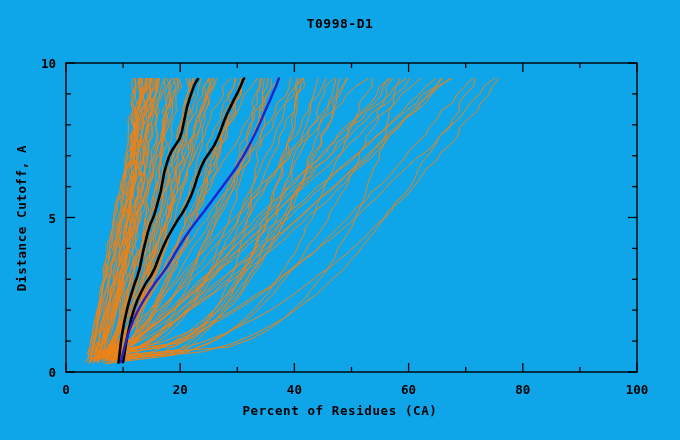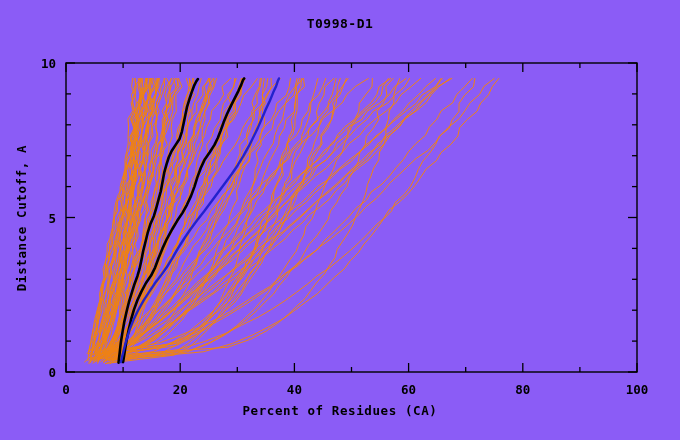--- a/index.html
+++ b/index.html
@@ -10,21 +10,21 @@
   body {
     width: 680px;
     height: 440px;
     font-family: "DejaVu Sans Mono", "Liberation Mono", monospace;
     overflow: hidden;
   }
   #chart-root {
     position: relative;
     width: 680px;
     height: 440px;
-    background: #8b5cf6;
+    background: #0ea5e9;
   }
   svg.plot {
     display: block;
     width: 680px;
     height: 440px;
   }
   text {
     font-family: "DejaVu Sans Mono", "Liberation Mono", monospace;
     fill: #000000;
   }

